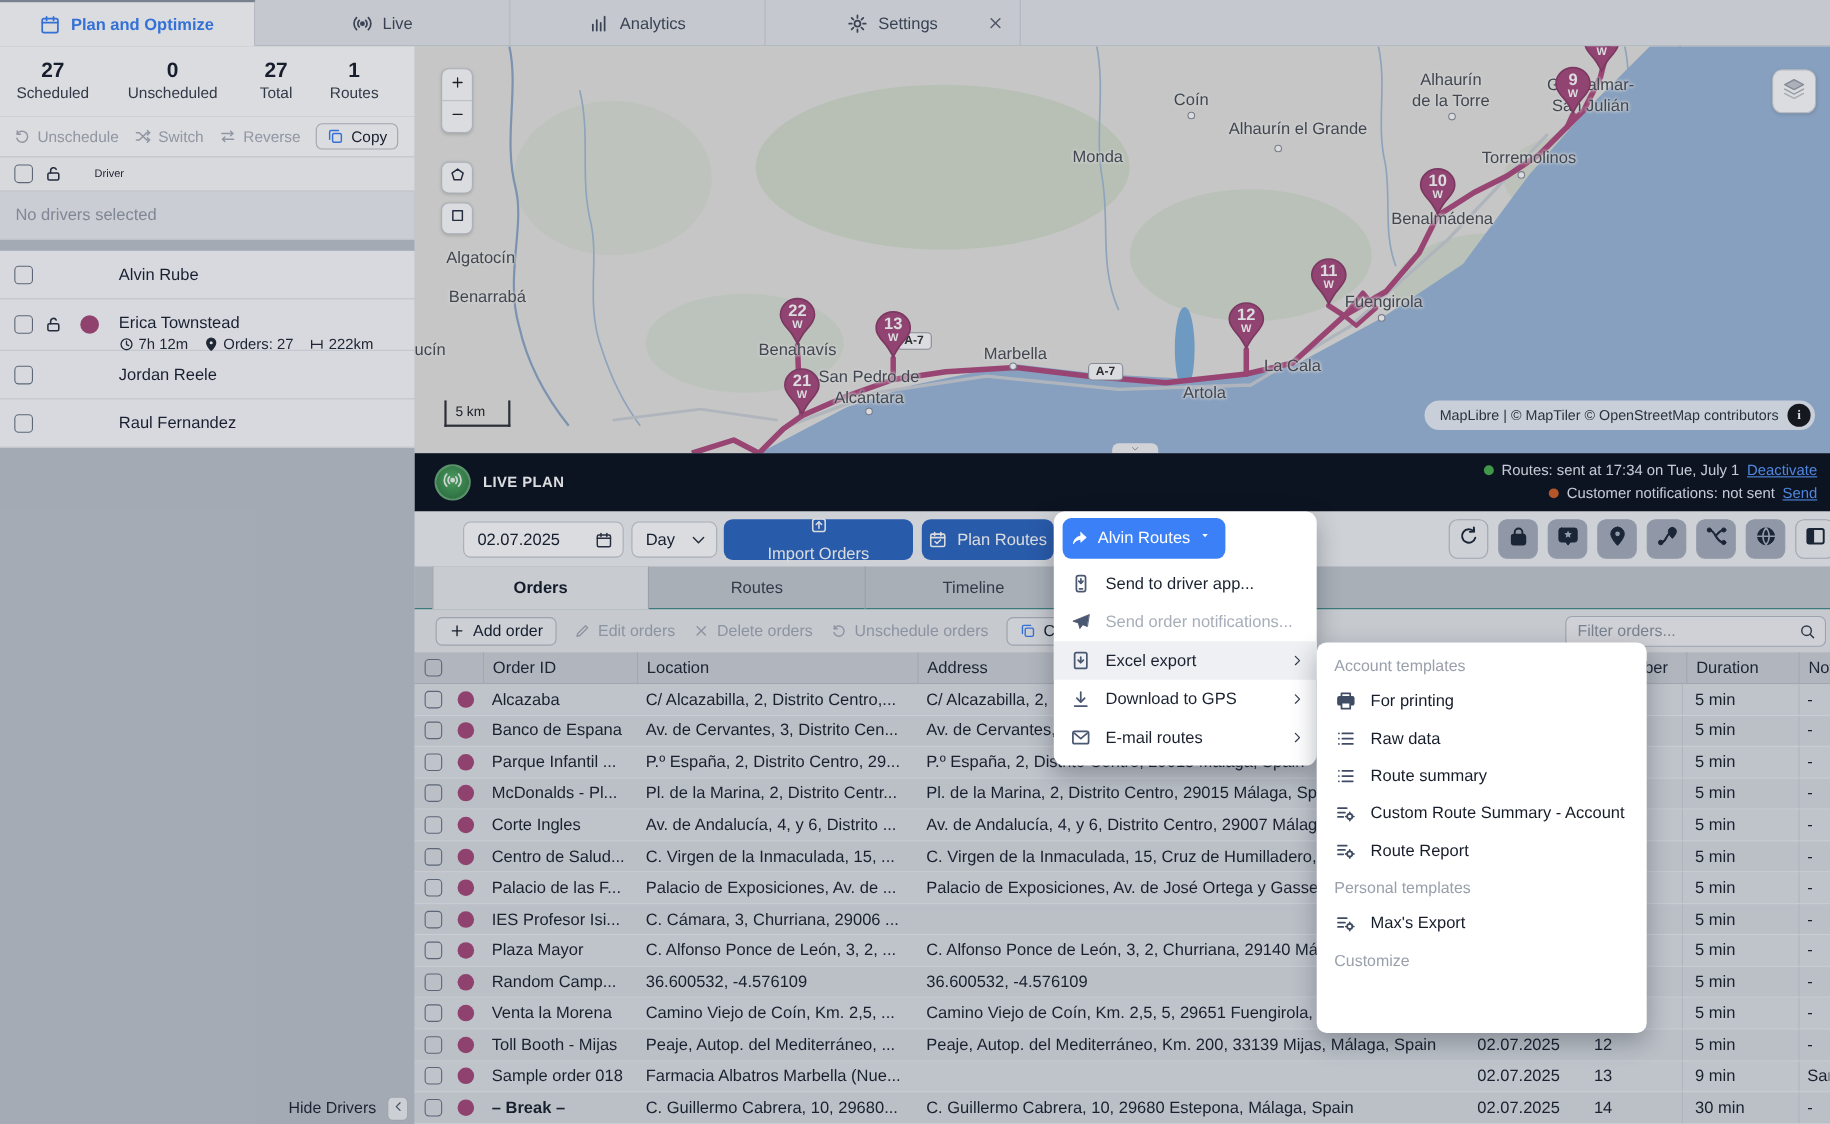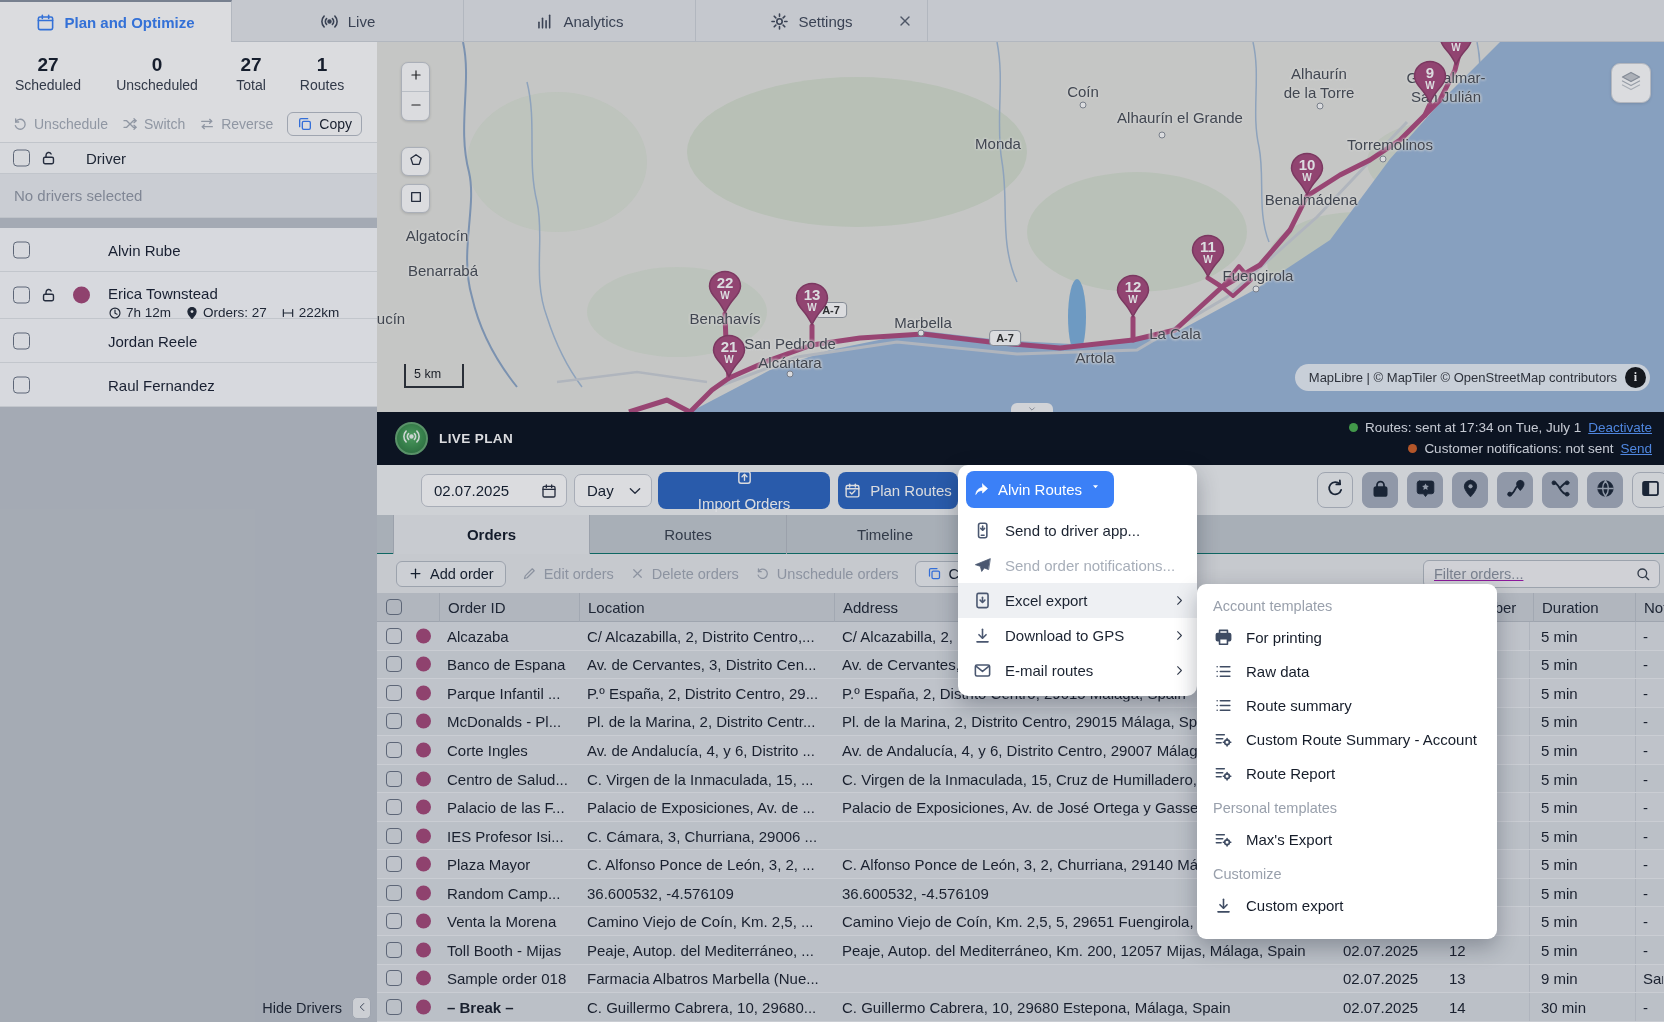--- a/index.html
+++ b/index.html
@@ -25,21 +25,21 @@
   .stat { text-align:center; }
   .stat b { display:block; font-size:19px; color:#18202e; }
   .stat span { font-size:14px; color:#39414f; }
   #actions { position:absolute; left:0; top:64px; width:377px; height:37px; background:#fff;
     display:flex; align-items:center; gap:14px; padding-left:12px; border-bottom:1px solid #e1e4e8; }
   .act { display:flex; align-items:center; gap:6px; font-size:14px; color:#a7aeb9; }
   .act .ic, .act .ic svg { width:16px; height:16px; display:block; }
   .act.enabled { color:#1a2230; border:1px solid #b9bfc8; border-radius:6px; padding:3px 9px; background:#fff; }
   .act.enabled .ic { color:#3b7ff7; }
   #drvhead { position:absolute; left:0; top:101px; width:377px; height:31px; background:#fbfcfd;
-    border-bottom:1px solid #e1e4e8; display:flex; align-items:center; font-size:15px; color:#232b39; }
+    border-bottom:1px solid #e1e4e8; display:flex; align-items:center; font-size:10px; color:#232b39; }
   #nodrv { position:absolute; left:0; top:132px; width:377px; height:44px; background:#eceef1;
     border-bottom:1px solid #dfe2e6; display:flex; align-items:center; padding-left:14px;
     color:#949ba8; font-size:15px; }
   #driver-list { position:absolute; left:0; top:186px; width:377px; }
   .drow { position:relative; width:377px; background:#fbfcfe; border-bottom:1px solid #e2e5e9; }
   .drow .name { position:absolute; left:108px; top:50%; transform:translateY(-50%); font-size:15px; color:#1a2233; }
   .drow.meta .name { top:13px; transform:none; }
   .metaline { position:absolute; left:108px; top:33px; font-size:13.5px; color:#232b39; display:flex; gap:14px; align-items:center; }
   .metaline .mi { display:flex; align-items:center; gap:4px; }
   .metaline .ic, .metaline .ic svg { width:14px; height:14px; display:block; }
@@ -134,21 +134,21 @@
     display:flex; align-items:center; gap:16px; padding-left:19px; }
   .obtn { display:flex; align-items:center; gap:7px; font-size:14.5px; color:#a3aab6; }
   .obtn .ic, .obtn .ic svg { width:15px; height:15px; display:block; }
   .obtn.enabled { color:#16202f; border:1px solid #b6bcc5; background:#eef0f2; border-radius:6px; padding:4px 11px; }
   .obtn.enabled .ic { color:#16202f; }
   .obtn.copy .ic { color:#3b7ff7; }
   #filterbox { position:absolute; right:4px; top:6px; width:237px; height:28px; background:#f2f3f5;
     border:1px solid #b6bcc5; border-radius:6px; display:flex; align-items:center; justify-content:space-between;
     padding:0 8px 0 10px; }
   #filterbox input { border:none; outline:none; background:transparent; font-size:14.5px; color:#a21caf; width:190px;
-    font-family:"Liberation Sans",sans-serif;text-decoration:underline; }
+    font-family:"Liberation Sans",sans-serif; }
   #filterbox input::placeholder { color:#8d95a2; }
   #filterbox .ic, #filterbox .ic svg { width:16px; height:16px; display:block; color:#39424f; }
 
   
   #table { position:absolute; left:377px; top:593px; width:1287px; height:429px; }
   #thead { position:absolute; left:0; top:0; width:1287px; height:29px; background:#ced3d9;
     border-bottom:1px solid #b9bfc7; font-size:15px; color:#222a38; }
   .hc { position:absolute; top:0; height:29px; display:flex; align-items:center; border-left:1px solid #bcc2ca; padding-left:8px; }
   #tbody { position:absolute; left:0; top:29px; width:1287px; }
   .trow { position:relative; width:1287px; height:28.55px; background:#dfe2e7; border-bottom:1px solid #eceef1;
@@ -857,21 +857,21 @@
           <span class="vline" style="left:1152px"></span>
           <span class="tc" style="left:1164px;width:88px">5 min</span>
           <span class="vline" style="left:1258px"></span>
           <span class="tc" style="left:1266px;width:20px">-</span>
         </div>
         <div class="trow">
           <span class="cbx"></span>
           <span class="odot" style="background:#a64a7b"></span>
           <span class="tc" style="left:70px;width:132px;">Toll Booth - Mijas</span>
           <span class="tc" style="left:210px;width:245px">Peaje, Autop. del Mediterráneo, ...</span>
-          <span class="tc" style="left:465px;width:490px">Peaje, Autop. del Mediterráneo, Km. 200, 12057 Mijas, Málaga, Spain</span>
+          <span class="tc" style="left:465px;width:490px">Peaje, Autop. del Mediterráneo, Km. 200, 33139 Mijas, Málaga, Spain</span>
           <span class="tc" style="left:966px;width:95px">02.07.2025</span>
           <span class="tc" style="left:1072px;width:60px">12</span>
           <span class="vline" style="left:1152px"></span>
           <span class="tc" style="left:1164px;width:88px">5 min</span>
           <span class="vline" style="left:1258px"></span>
           <span class="tc" style="left:1266px;width:20px">-</span>
         </div>
         <div class="trow">
           <span class="cbx"></span>
           <span class="odot" style="background:#a64a7b"></span>
@@ -1050,26 +1050,16 @@
               <line x1="3" y1="6" x2="13" y2="6"></line>
               <line x1="3" y1="11" x2="11" y2="11"></line>
               <line x1="3" y1="16" x2="9" y2="16"></line>
               <circle cx="16.5" cy="15.5" r="3"></circle>
               <path d="M16.5 10.8v1.7M16.5 18.5v1.7M11.8 15.5h1.7M19.5 15.5h1.7"></path>
             </svg>
           </span>
           <span>Max's Export</span>
         </div>
         <div class="shead" style="top: 276px;">Customize</div>
-        <div class="sitem" style="top: 305px;">
-          <span class="ic">
-            <svg viewBox="0 0 24 24" fill="none" stroke="currentColor" stroke-width="2" stroke-linecap="round" stroke-linejoin="round">
-              <path d="M12 4v11"></path>
-              <polyline points="7.5,11 12,15.5 16.5,11"></polyline>
-              <path d="M5 20h14"></path>
-            </svg>
-          </span>
-          <span>Custom export</span>
-        </div>
       </div>
   </div>
 
 </div>
 
 </body></html>

